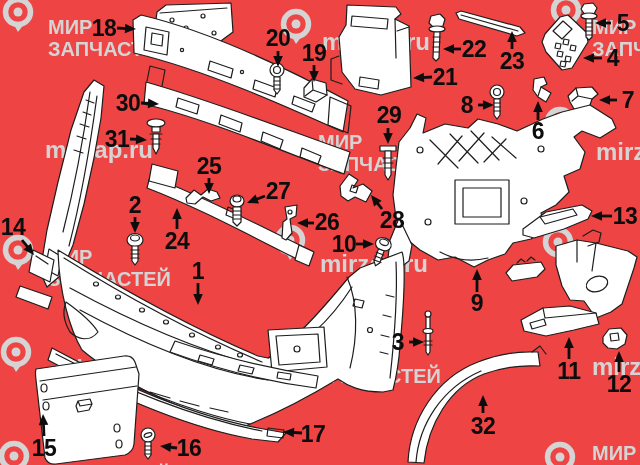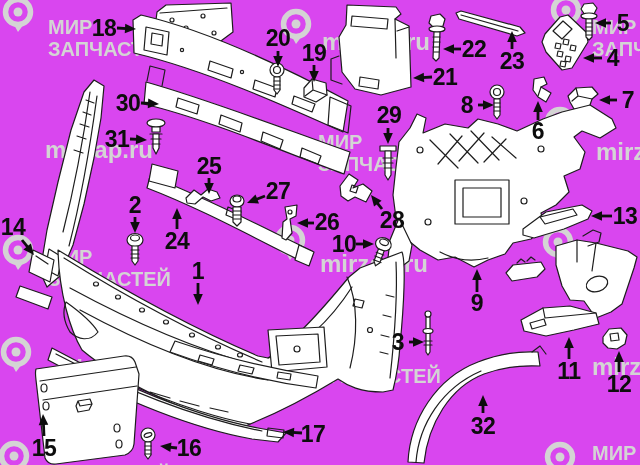--- a/index.html
+++ b/index.html
@@ -1,16 +1,16 @@
 <!DOCTYPE html>
 <html><head>
 <meta charset="utf-8">
 <style>
   html,body{margin:0;padding:0;background:#fff;}
-  #stage{position:relative;width:640px;height:465px;background:#d946ef;overflow:hidden;
+  #stage{position:relative;width:640px;height:465px;background:#ef4444;overflow:hidden;
          font-family:"Liberation Sans","DejaVu Sans",sans-serif;}
   svg{display:block}
   .part path,.part circle,.part ellipse,.part rect,.part polygon{
       stroke:#1d1d1d;stroke-width:1.2;fill:#ffffff;stroke-linejoin:round;stroke-linecap:round;}
   .part .ln{fill:none !important;}
   .wm-text{font-weight:bold;}
   .co-num{font-weight:bold;font-size:23px;letter-spacing:-0.5px;}
 </style>
 </head>
 <body>

